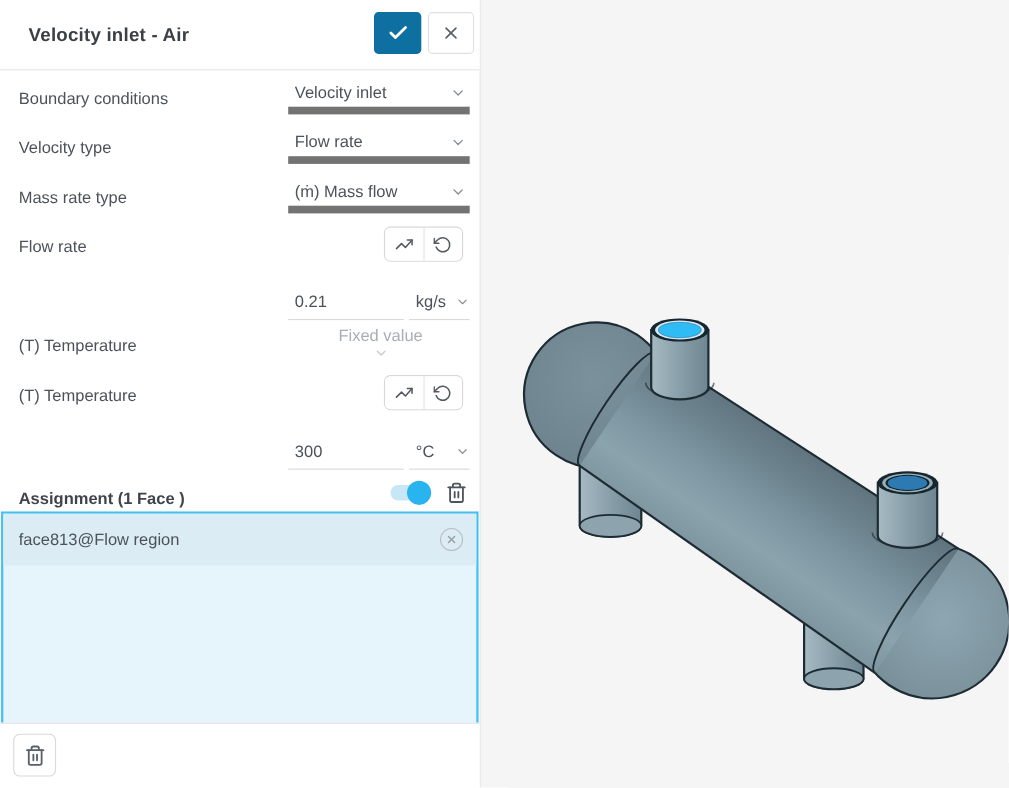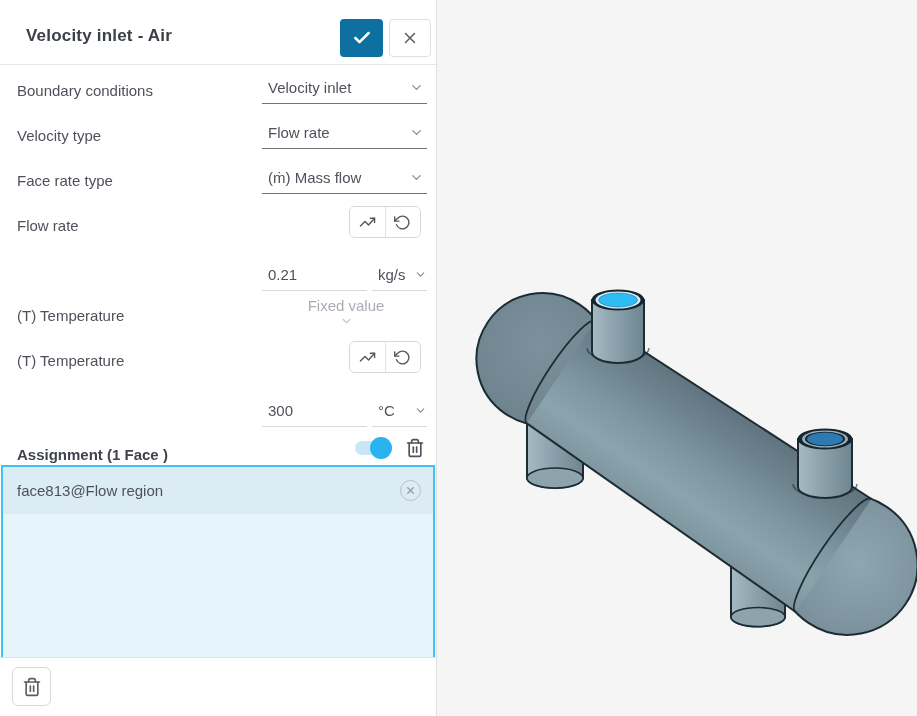--- a/index.html
+++ b/index.html
@@ -8,35 +8,35 @@
   .app { position:relative; width:917px; height:716px; }
 
   
   .viewport { position:absolute; left:437px; top:0; width:480px; height:716px;
               background:#f5f5f6; }
 
   
   .panel { position:absolute; left:0; top:0; width:437px; height:716px;
            background:#fff; border-right:1px solid #e0e0e0; }
 
-  .hdr { position:absolute; left:0; top:8px; width:100%; height:57px;
+  .hdr { position:absolute; left:0; top:0; width:100%; height:64px;
          background:#fff; border-bottom:1px solid #e6e6e6; }
   .hdr-title { position:absolute; left:26px; top:50%; transform:translateY(-50%);
                font-size:17px; font-weight:700; color:#3b4046; letter-spacing:.2px; }
   .btn-confirm { position:absolute; left:340px; top:11px; width:43px; height:38px;
                  background:#0e70a0; border:none; border-radius:4px; cursor:pointer;
                  display:flex; align-items:center; justify-content:center; }
   .btn-close { position:absolute; left:389px; top:11px; width:42px; height:38px;
                background:#fff; border:1px solid #e0e0e0; border-radius:4px; cursor:pointer;
                display:flex; align-items:center; justify-content:center; }
 
   .flabel { position:absolute; left:17px; transform:translateY(-50%);
             font-size:15px; color:#4d525a; white-space:pre; }
   .dd { position:absolute; left:262px; width:165px; height:32px;
-        border-bottom:1px solid #737373; display:flex; align-items:center;
+        border-bottom:7px solid #737373; display:flex; align-items:center;
         justify-content:space-between; padding:0 3px 0 6px; font-size:15px;
         color:#4d525a; cursor:pointer; background:#fff; }
   .dd.disabled { border-bottom:1px solid transparent; color:#a9adb4; cursor:default;flex-direction:column; }
 
   .cell { position:absolute; height:32px; border-bottom:1px solid #d9d9d9;
           font-size:15px; color:#4d525a; display:flex; align-items:center;margin-top:8px; }
   .cell.value { left:262px; width:105px; padding-left:6px; }
   .cell.unit  { left:372px; width:55px; padding-left:6px;
                 justify-content:space-between; cursor:pointer; }
 
@@ -172,21 +172,21 @@
     </div>
 
     <div class="flabel" style="top:135px">Velocity type</div>
     <div class="dd" style="top:117px">
       <span>Flow rate</span>
       <svg class="icon" width="15" height="15" viewBox="0 0 24 24" fill="none" stroke="#878c93" stroke-width="2" stroke-linecap="round" stroke-linejoin="round">
           <polyline points="6 9 12 15 18 9"></polyline>
         </svg>
     </div>
 
-    <div class="flabel" style="top:180px">Face rate type</div>
+    <div class="flabel" style="top:180px">Mass rate type</div>
     <div class="dd" style="top:162px">
       <span>(ṁ) Mass flow</span>
       <svg class="icon" width="15" height="15" viewBox="0 0 24 24" fill="none" stroke="#878c93" stroke-width="2" stroke-linecap="round" stroke-linejoin="round">
           <polyline points="6 9 12 15 18 9"></polyline>
         </svg>
     </div>
 
     <div class="flabel" style="top:225px">Flow rate</div>
     <div class="btn-group" style="top:206px">
       <button class="ibtn">

